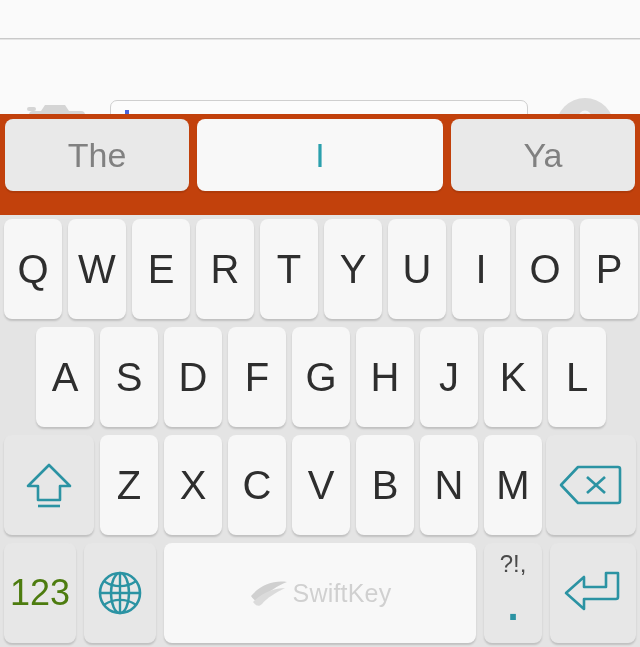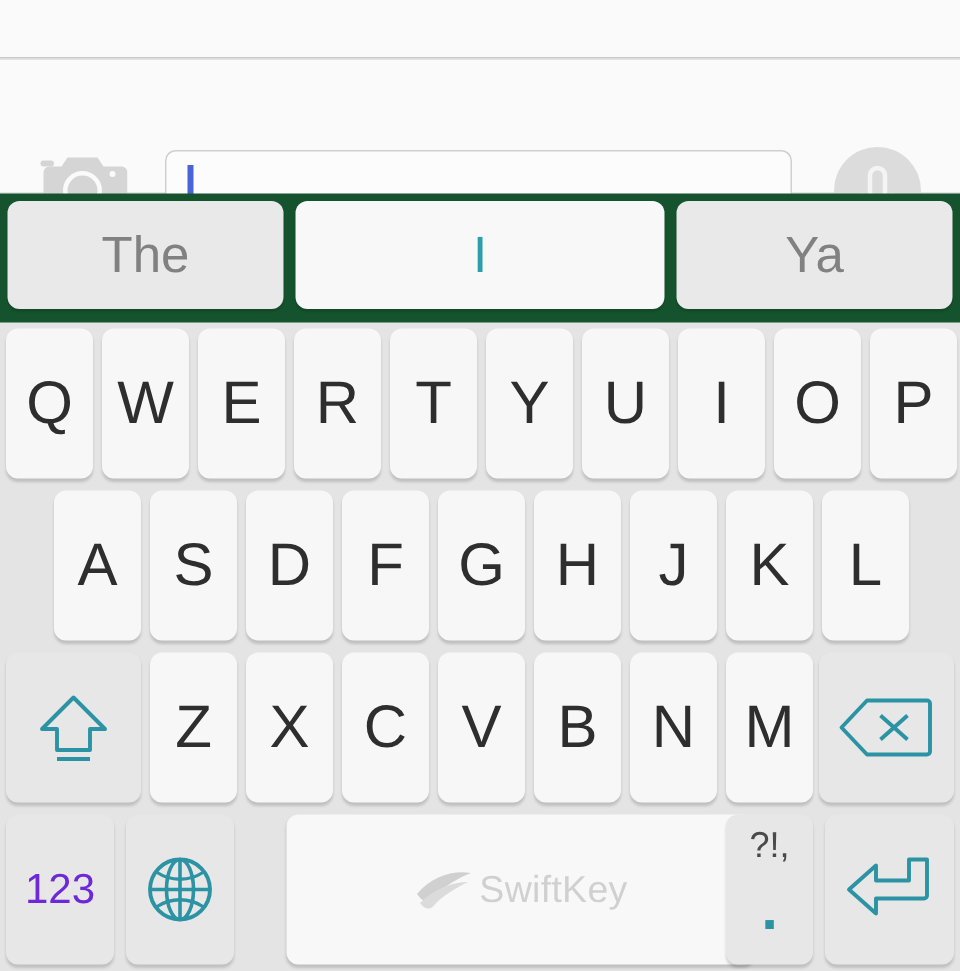--- a/index.html
+++ b/index.html
@@ -50,23 +50,23 @@
   }
   .mic-btn {
     position: absolute; left: 556px; top: 58px;
     width: 58px; height: 58px;
     border-radius: 50%;
     background: #dcdcdc;
   }
 
   
   .sugg-bar {
-    position: absolute; left: 0; top: 129px;
+    position: absolute; left: 0; top: 114px;
     width: 640px; height: 109px;
-    background: #14532d;
+    background: #c2410c;
     border-bottom: 2px solid #9d9d9d;
     box-sizing: border-box;
   }
   .sugg {
     position: absolute; top: 5px;
     height: 72px;
     border-radius: 8px;
     display: flex; align-items: center; justify-content: center;
     font-size: 34px;
     box-shadow: 0 2px 1px rgba(0,0,0,0.10);
@@ -95,22 +95,22 @@
     height: 100px;
     border-radius: 8px;
     background: #f7f7f7;
     box-shadow: 0 2px 2px rgba(0,0,0,0.16);
     display: flex; align-items: center; justify-content: center;
     font-size: 40px;
     color: #2e2e2e;
     box-sizing: border-box;
   }
   .key.fn { background: #e7e7e7; }
-  .key.space { background: #f8f8f8; margin-left: 27px; }
-  .key.teal-text { color: #6d28d9; font-size: 28px; }
+  .key.space { background: #f8f8f8; }
+  .key.teal-text { color: #4d7c0f; font-size: 36px; }
 
   .punct {
     flex-direction: column;
     justify-content: flex-start;
   }
   .punct .p-top {
     font-size: 24px; color: #4a4a4a; line-height: 1;
     margin-top: 9px; letter-spacing: 0px;
   }
   .punct .p-dot {

